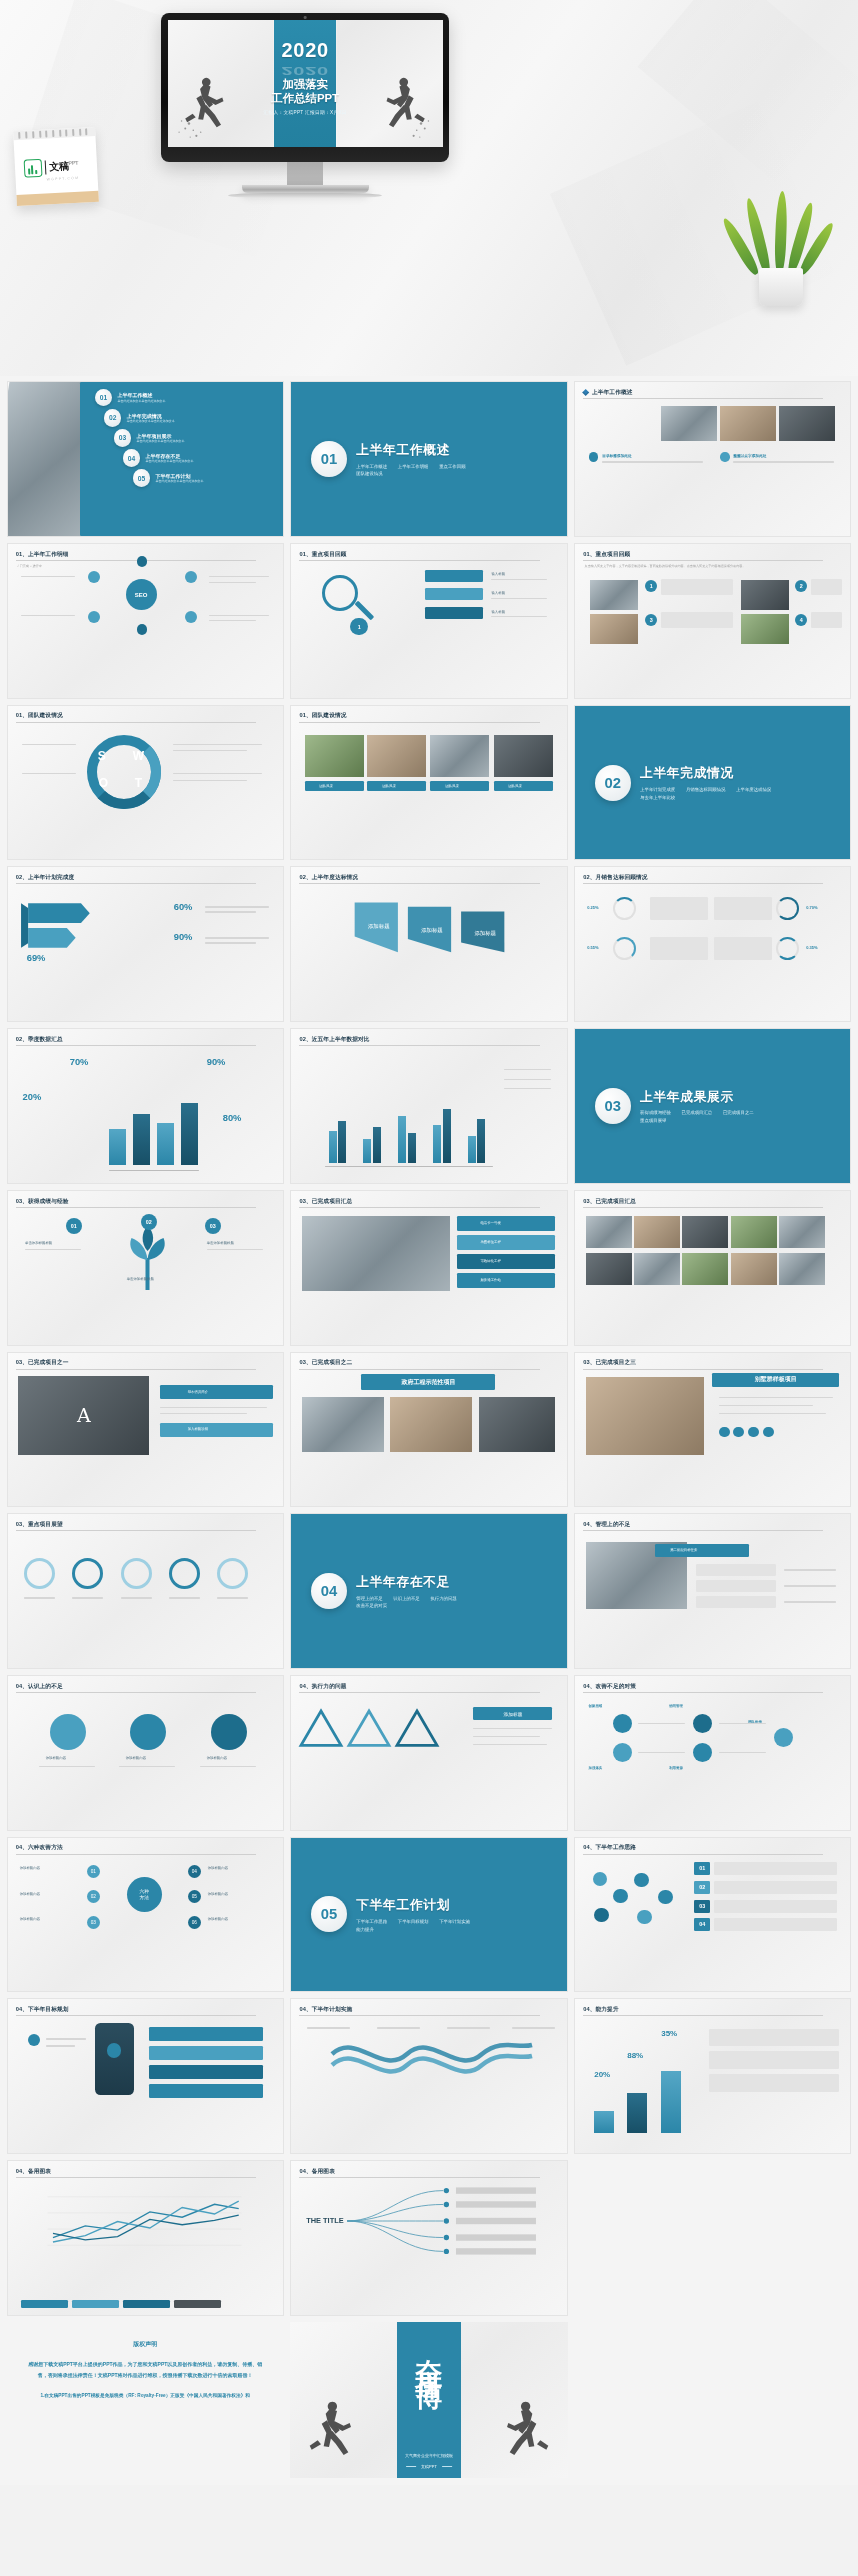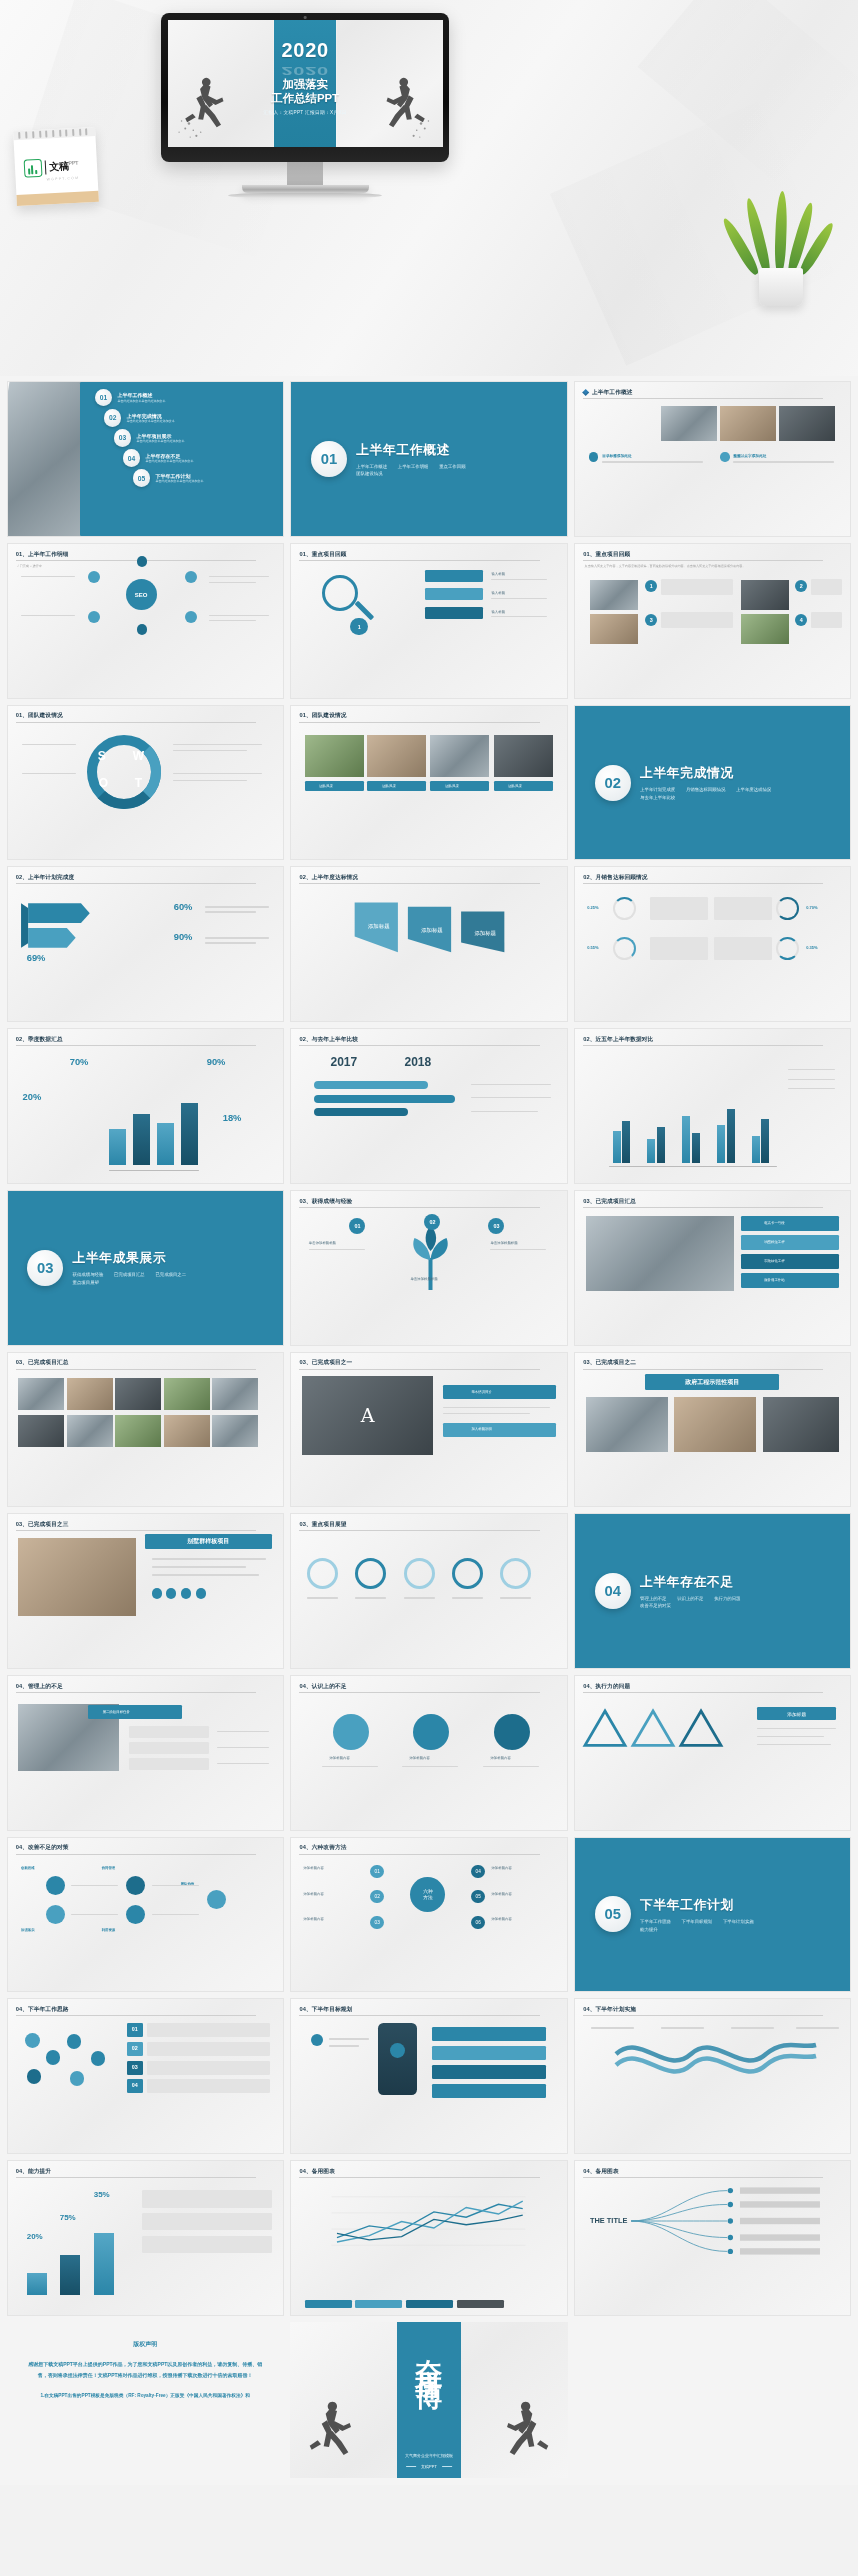--- a/index.html
+++ b/index.html
@@ -515,40 +515,28 @@
       <div class="ph gray" style="left:139px;top:29.5px;width:58px;height:23px"></div>
       <div class="ph gray" style="left:139px;top:70px;width:58px;height:23px"></div>
     </div>
 
     <div class="thumb">
       <div class="ttl">02、季度数据汇总</div>
       <div class="rule"></div>
       <div class="big" style="left:14.8px;top:62px;font-size:9.4px">20%</div>
       <div class="big" style="left:62px;top:27px;font-size:9.4px">70%</div>
       <div class="big" style="left:199px;top:27px;font-size:9.4px">90%</div>
-      <div class="big" style="left:215px;top:83px;font-size:9.4px">18%</div>
+      <div class="big" style="left:215px;top:83px;font-size:9.4px">80%</div>
       <div class="bar" style="left:101px;width:17.4px;height:36px;bottom:17.4px"></div>
       <div class="bar d" style="left:125px;width:17.4px;height:51px;bottom:17.4px"></div>
       <div class="bar" style="left:149px;width:17.4px;height:42px;bottom:17.4px"></div>
       <div class="bar d" style="left:173px;width:17.4px;height:62px;bottom:17.4px"></div>
       <div class="txtline" style="left:101px;bottom:12px;width:90px;background:#bbb"></div>
     </div>
 
-    <div class="thumb">
-      <div class="ttl">02、与去年上半年比较</div>
-      <div class="rule"></div>
-      <div class="big" style="left:39px;top:25.5px;font-size:12px;color:#2b4d5e">2017</div>
-      <div class="big" style="left:113px;top:25.5px;font-size:12px;color:#2b4d5e">2018</div>
-      <div class="ph blue-l" style="left:23px;top:52px;width:114px;height:8px;border-radius:4px"></div>
-      <div class="ph blue" style="left:23px;top:66px;width:141px;height:8px;border-radius:4px"></div>
-      <div class="ph blue-d" style="left:23px;top:79px;width:94px;height:8px;border-radius:4px"></div>
-      <div class="txtline" style="left:180px;top:55px;width:80px"></div>
-      <div class="txtline" style="left:180px;top:68px;width:80px"></div>
-      <div class="txtline" style="left:180px;top:82px;width:67px"></div>
-    </div>
 
     <div class="thumb">
       <div class="ttl">02、近五年上半年数据对比</div>
       <div class="rule"></div>
       <div class="bar" style="left:38px;width:8px;height:32px;bottom:20px"></div>
       <div class="bar d" style="left:47px;width:8px;height:42px;bottom:20px"></div>
       <div class="bar" style="left:72px;width:8px;height:24px;bottom:20px"></div>
       <div class="bar d" style="left:82px;width:8px;height:36px;bottom:20px"></div>
       <div class="bar" style="left:107px;width:8px;height:47px;bottom:20px"></div>
       <div class="bar d" style="left:117px;width:8px;height:29.5px;bottom:20px"></div>
@@ -827,21 +815,21 @@
       <div class="txtline" style="left:16px;top:28px;width:43px"></div>
       <div class="txtline" style="left:86px;top:28px;width:43px"></div>
       <div class="txtline" style="left:156px;top:28px;width:43px"></div>
       <div class="txtline" style="left:221px;top:28px;width:43px"></div>
     </div>
 
     <div class="thumb">
       <div class="ttl">04、能力提升</div>
       <div class="rule"></div>
       <div class="big" style="left:19px;top:71px;font-size:8px">20%</div>
-      <div class="big" style="left:52px;top:52px;font-size:8px">75%</div>
+      <div class="big" style="left:52px;top:52px;font-size:8px">88%</div>
       <div class="big" style="left:86px;top:29.5px;font-size:8px">35%</div>
       <div class="bar" style="left:19px;width:20px;height:21.5px;bottom:20px"></div>
       <div class="bar d" style="left:52px;width:20px;height:40px;bottom:20px"></div>
       <div class="bar" style="left:86px;width:20px;height:62px;bottom:20px"></div>
       <div class="ph gray" style="left:134px;top:29.5px;width:130px;height:17.4px"></div>
       <div class="ph gray" style="left:134px;top:52px;width:130px;height:17.4px"></div>
       <div class="ph gray" style="left:134px;top:75px;width:130px;height:17.4px"></div>
     </div>
 
     <div class="thumb">

